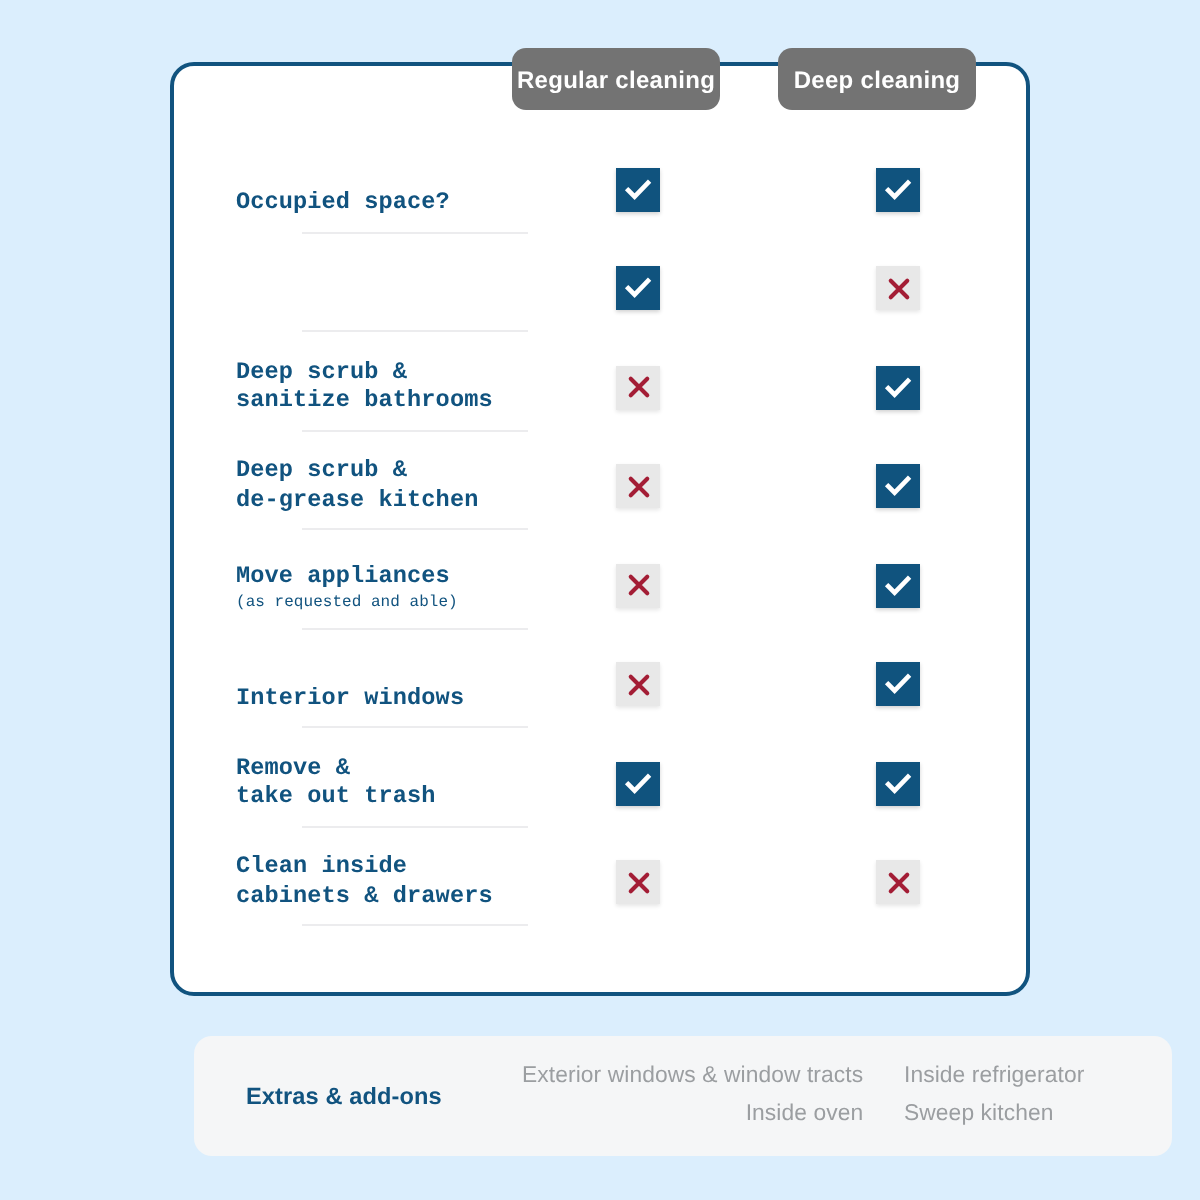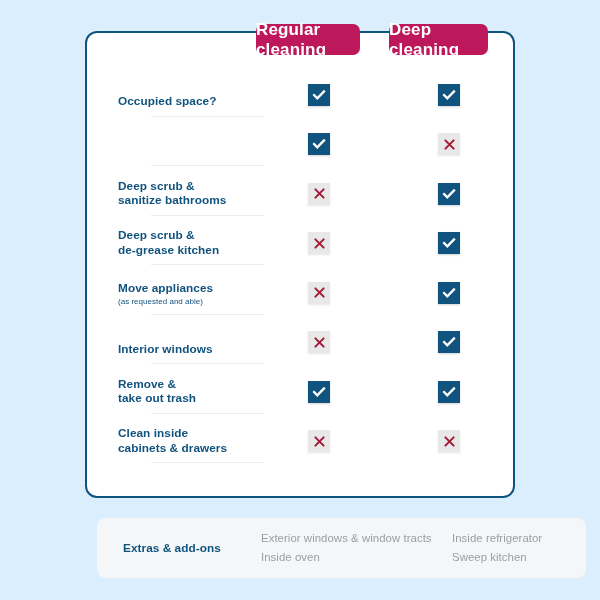--- a/index.html
+++ b/index.html
@@ -32,39 +32,40 @@
     top: 24px;
     width: 600px;
     height: 32px;
     pointer-events: none;
   }
   .col-pill {
     position: absolute;
     top: 0;
     height: 31px;
     border-radius: 7px;
-    background: #be185d;
+    background: #737373;
     color: #ffffff;
-    font-size: 17px;
+    font-size: 12px;
     font-weight: bold;
     letter-spacing: 0.15px;
     display: flex;
     align-items: center;
     justify-content: center;
     pointer-events: auto;
   }
   #col-pill-regular { left: 256px; width: 104px; }
   #col-pill-deep    { left: 389px; width: 99px; }
 
   
   #rows {
     position: absolute;
     left: 85px;
     top: 70px;
     width: 512px;
+    font-family: Liberation Mono, monospace;
   }
   .row {
     position: relative;
     height: 49.5px;
   }
   .row-label-wrap {
     position: absolute;
     left: 33px;
     width: 145px;
     top: 0;
@@ -148,21 +149,21 @@
     letter-spacing: 0.05px;
   }
   .extras-col {
     position: absolute;
     top: 11px;
     color: #9b9ea1;
     font-size: 11.4px;
     line-height: 19px;
     letter-spacing: 0.05px;
   }
-  #extras-col-1 { left: 164px; }
+  #extras-col-1 { left: 164px; text-align: right; }
   #extras-col-2 { left: 355px; }
 </style>
 </head>
 <body>
 
 <div id="comparison-card"></div>
 
 <div id="column-headers">
   <div id="col-pill-regular" class="col-pill">
     <span>Regular cleaning</span>

